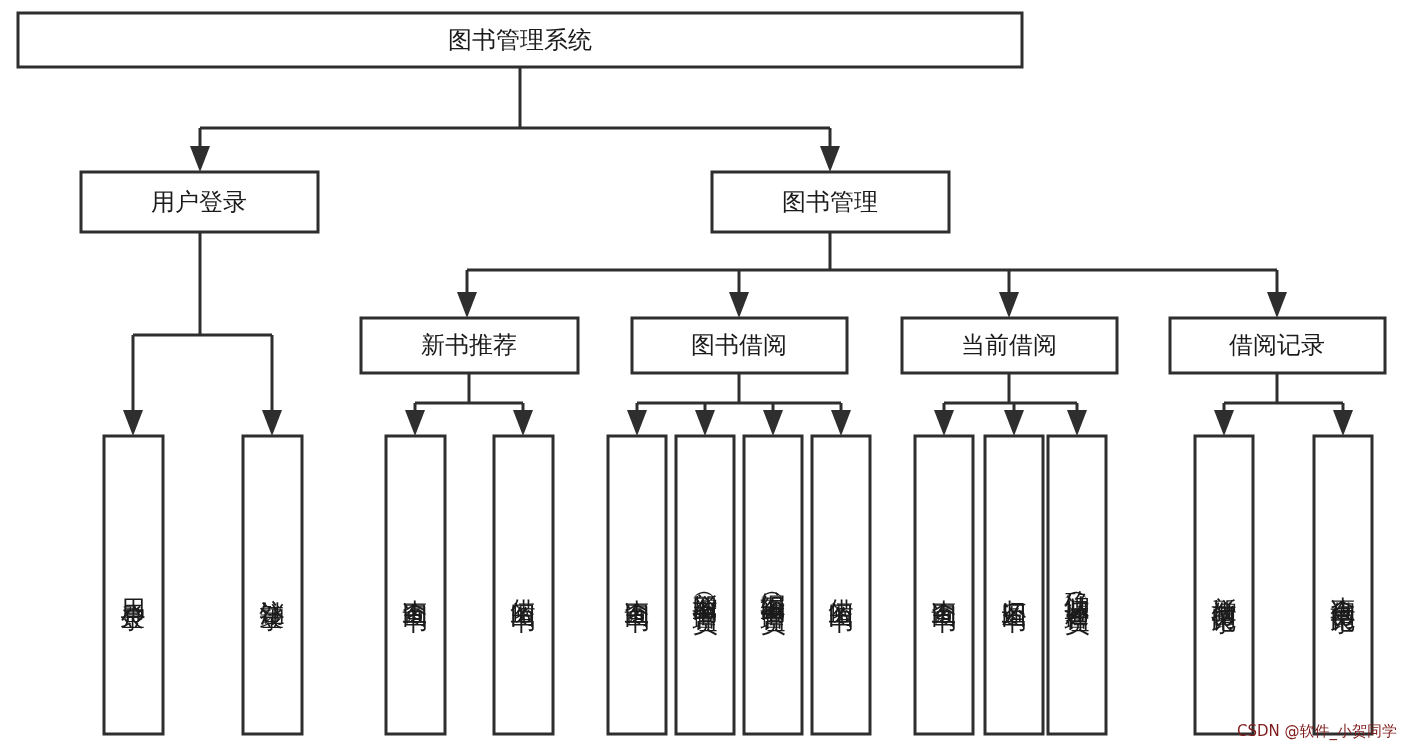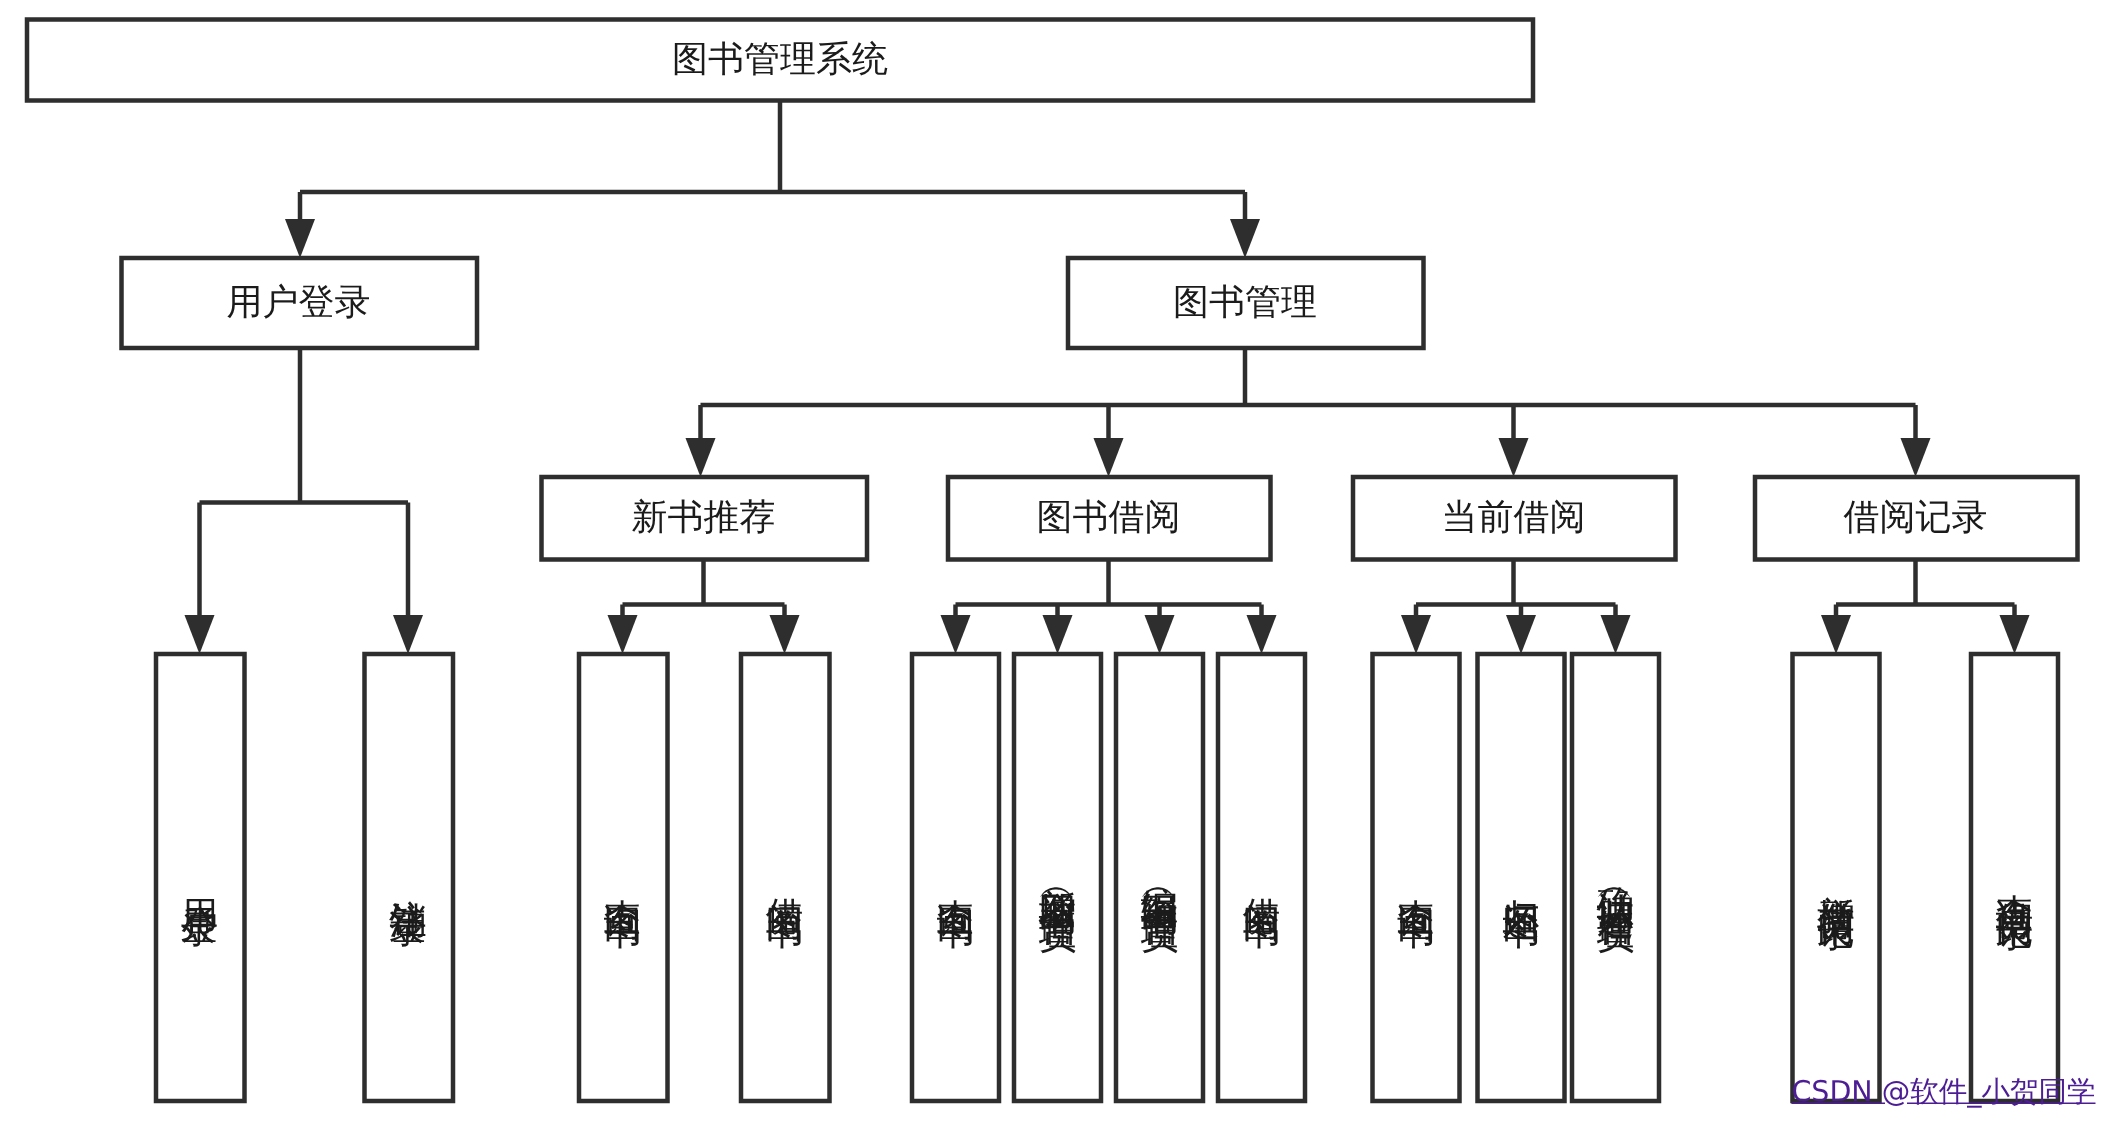--- a/index.html
+++ b/index.html
@@ -54,26 +54,25 @@
     text-orientation: upright;
     letter-spacing: 3px;
     dominant-baseline: central;
     text-anchor: middle;
   }
   .watermark {
     position: absolute;
     right: 8px;
     bottom: 6px;
     font-family: "DejaVu Sans", "Liberation Sans", sans-serif;
-    font-size: 19px;
-    color: #4c1d95;
+    font-size: 15px;
+    color: #7f1d1d;
     white-space: nowrap;
     pointer-events: none;
     user-select: none;
-    text-decoration: underline;
   }
 </style>
 </head>
 <body>
 
 <div id="diagram-root">
 
   <svg id="flowchart" viewBox="0 0 1405 747">
 
     <g>

